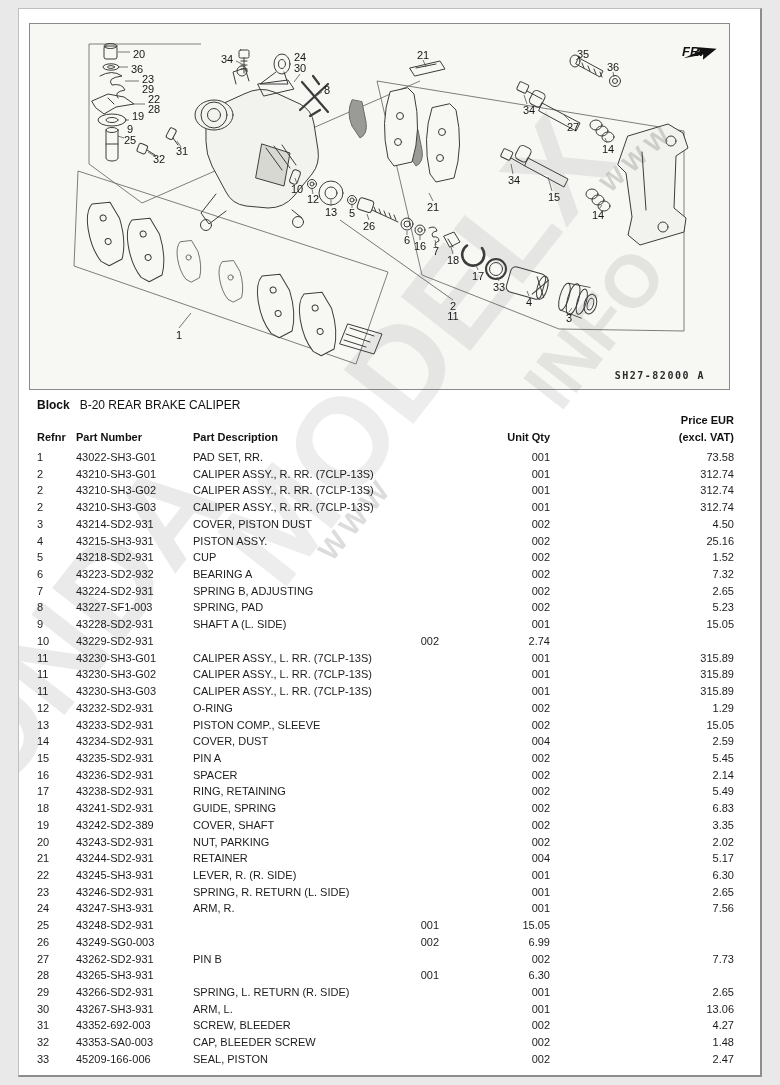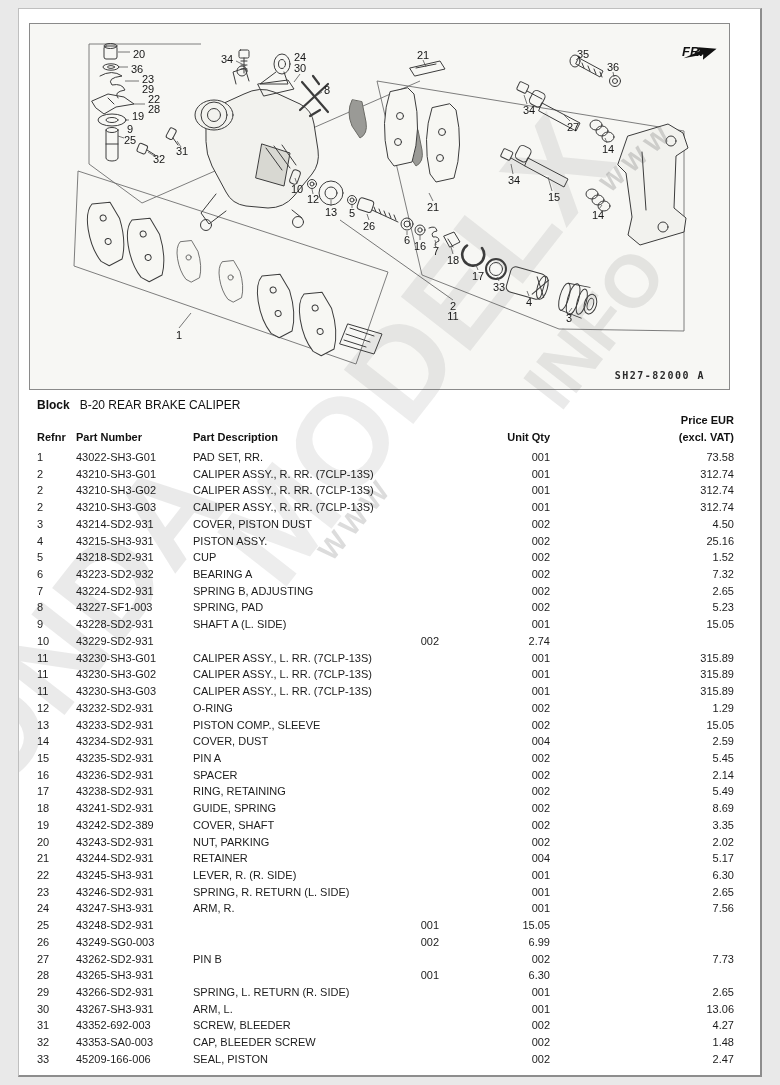--- a/index.html
+++ b/index.html
@@ -463,21 +463,21 @@
     <div class="cell c3">RING, RETAINING</div>
     <div class="cell c4">002</div>
     <div class="cell c5">5.49</div>
   </div>
 
   <div class="trow">
     <div class="cell c1">18</div>
     <div class="cell c2">43241-SD2-931</div>
     <div class="cell c3">GUIDE, SPRING</div>
     <div class="cell c4">002</div>
-    <div class="cell c5">8.69</div>
+    <div class="cell c5">6.83</div>
   </div>
 
   <div class="trow">
     <div class="cell c1">19</div>
     <div class="cell c2">43242-SD2-389</div>
     <div class="cell c3">COVER, SHAFT</div>
     <div class="cell c4">002</div>
     <div class="cell c5">3.35</div>
   </div>
 

